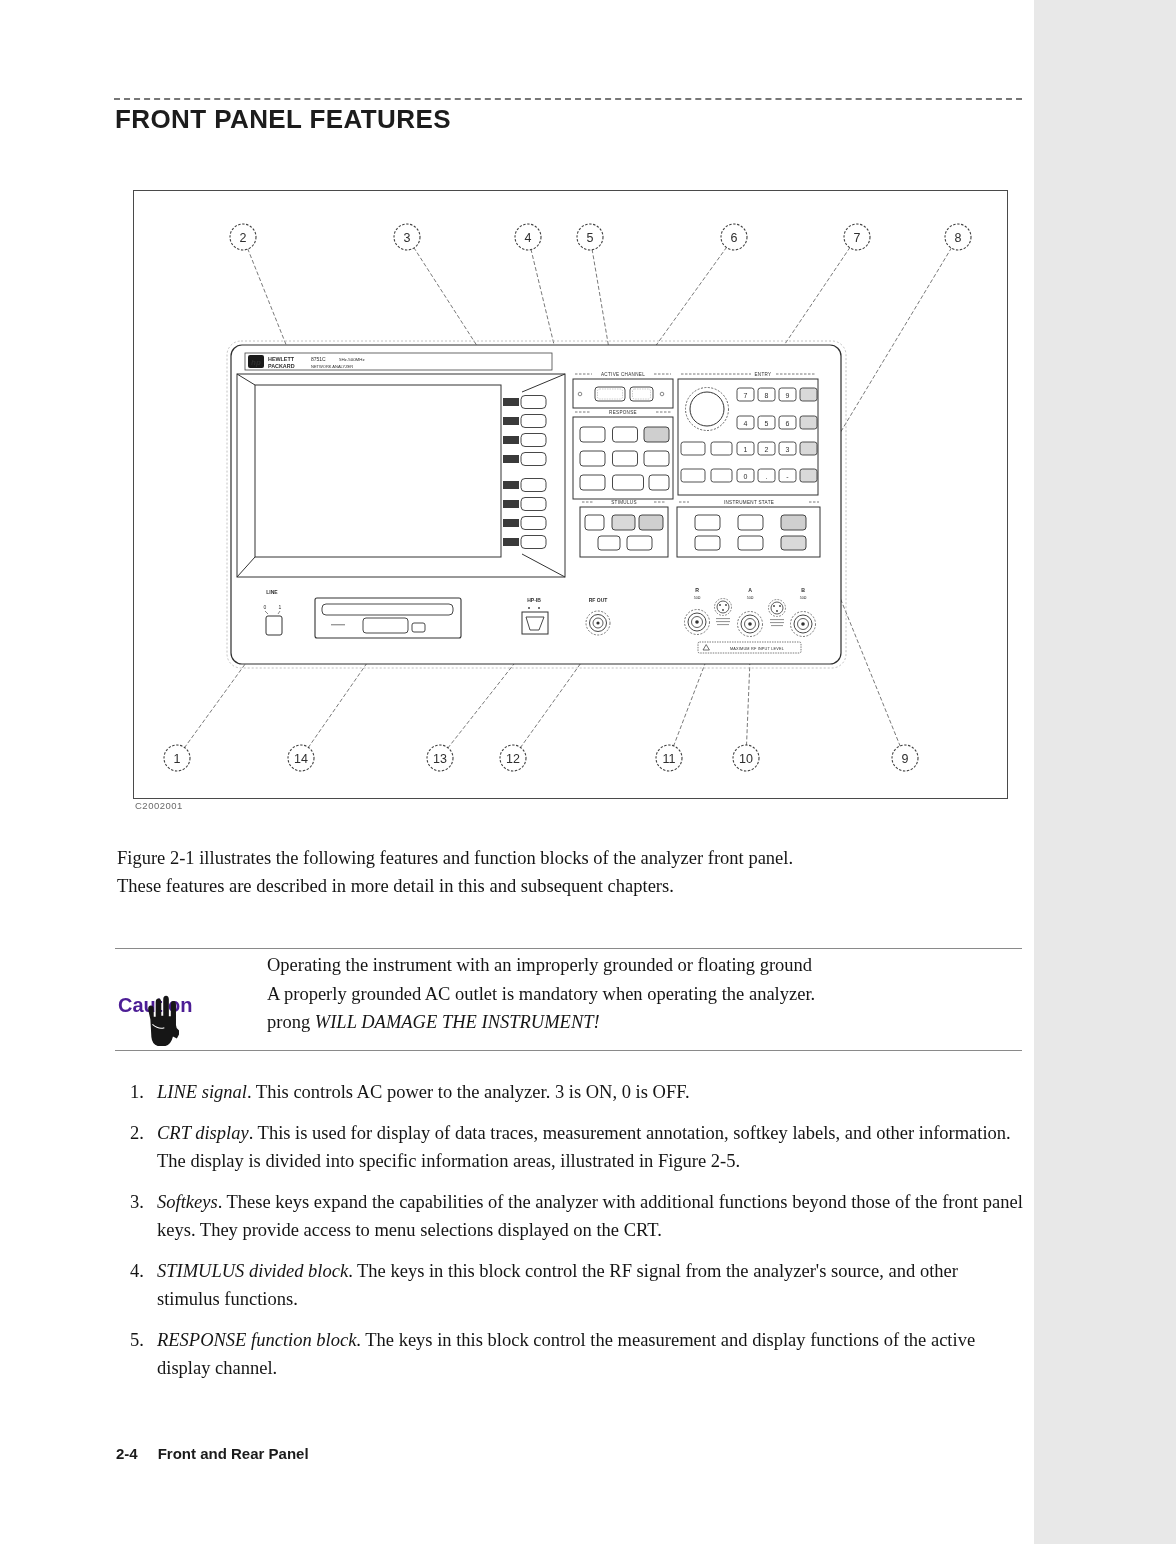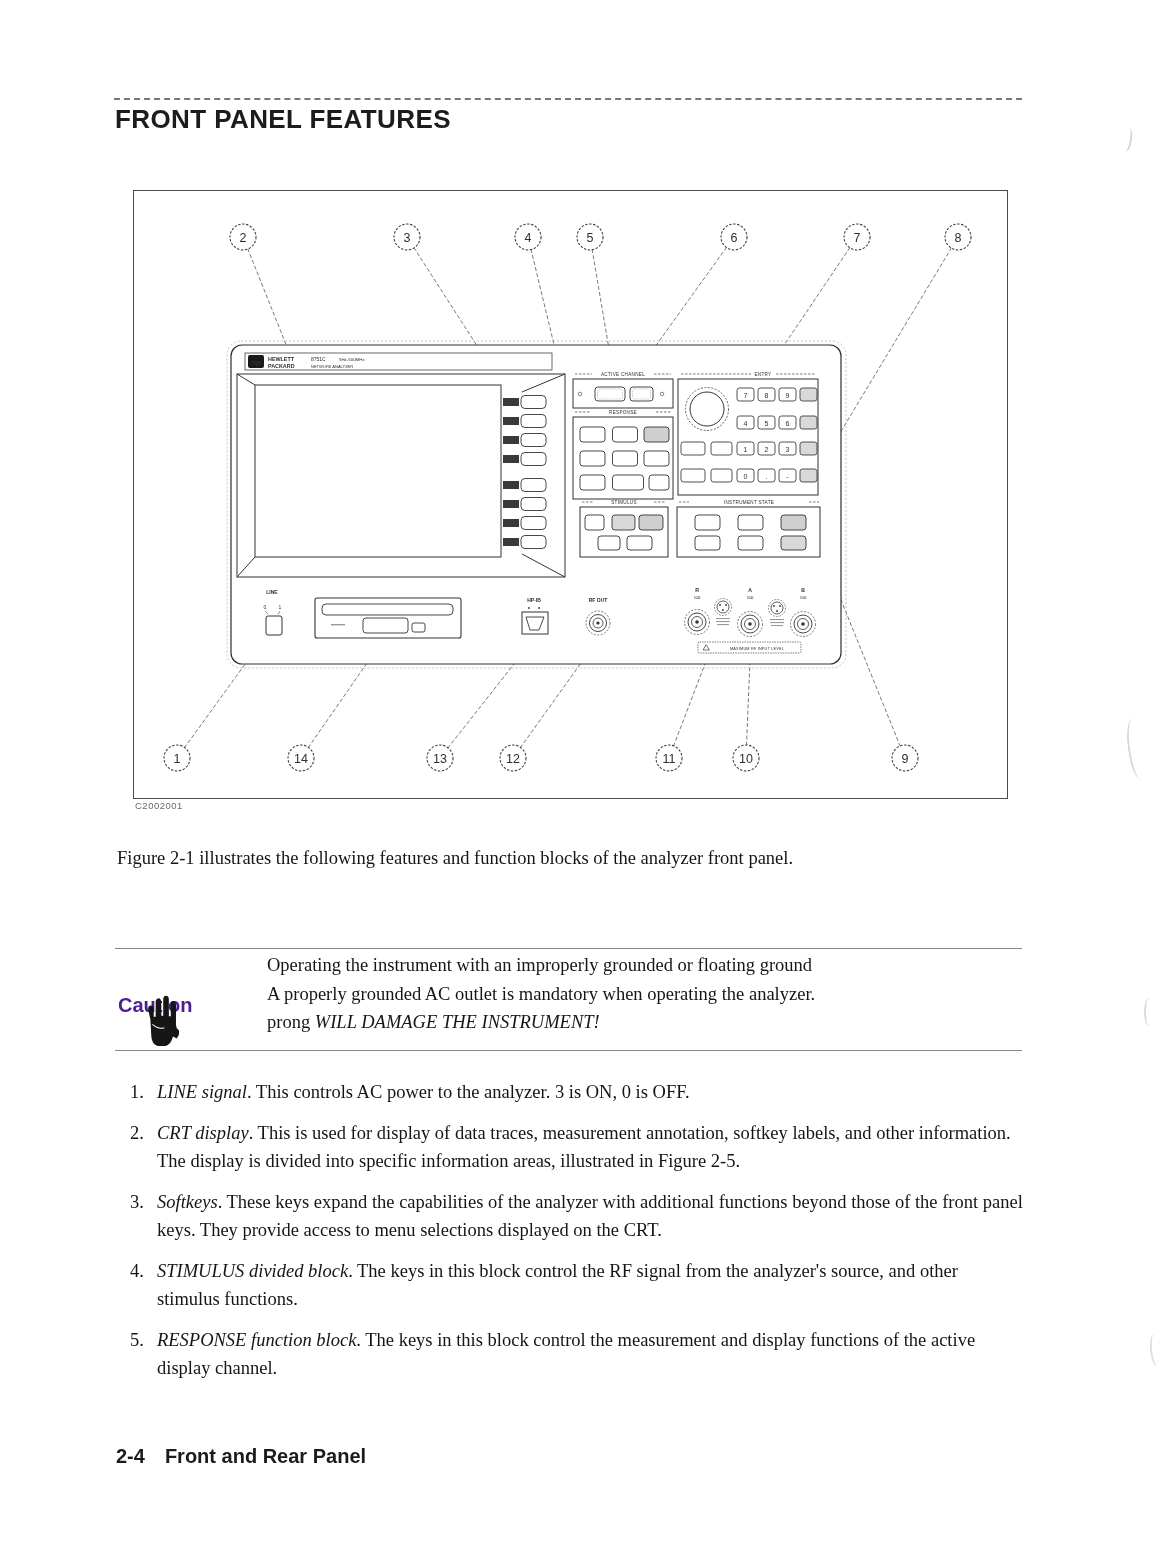--- a/index.html
+++ b/index.html
@@ -1,16 +1,16 @@
 <!DOCTYPE html>
 <html><head>
 <meta charset="utf-8">
 <style>
   html,body{margin:0;padding:0;background:#e8e8e8;}
-  .page{position:relative;width:1176px;height:1544px;background:#ffffff;overflow:hidden;
+  .page{position:relative;width:1034px;height:1544px;background:#ffffff;overflow:hidden;
         font-family:"Liberation Serif",serif;color:#151515;}
   .title-rule{position:absolute;left:114px;top:98px;width:908px;border-top:2px dashed #4a4a4a;opacity:.75;}
   .page-title{position:absolute;left:115px;top:104px;margin:0;font-family:"Liberation Sans",sans-serif;
         font-weight:bold;font-size:26px;letter-spacing:.4px;color:#1c1c1c;}
   .figure-box{position:absolute;left:133px;top:190px;width:875px;height:614px;}
   .photo-code{position:absolute;left:2px;top:610px;font-family:"Liberation Sans",sans-serif;
         font-size:9.5px;color:#6a6a6a;letter-spacing:.5px;}
   .figure-caption{position:absolute;left:133px;top:824px;width:875px;text-align:center;
         font-family:"Liberation Sans",sans-serif;font-weight:bold;font-size:17px;color:#1a1a1a;}
   .intro{position:absolute;left:117px;top:844px;width:910px;font-size:18.5px;line-height:28px;}
@@ -20,21 +20,21 @@
   .caution-label{position:absolute;left:118px;top:994px;font-family:"Liberation Sans",sans-serif;
         font-weight:bold;font-size:20px;color:#4c1d95;}
   .caution-hand{position:absolute;left:141px;top:992px;width:38px;height:54px;}
   .caution-text{position:absolute;left:267px;top:951px;width:760px;font-size:18.5px;line-height:28.5px;}
   .caution-text em{}
   .features{position:absolute;left:130px;top:1078px;width:895px;font-size:18.5px;line-height:28px;}
   .feat{position:relative;padding-left:27px;margin-bottom:13px;}
   .feat .num{position:absolute;left:0;top:0;}
   .feat .term{font-style:italic;}
   .footer{position:absolute;left:116px;top:1445px;font-family:"Liberation Sans",sans-serif;
-        font-weight:bold;font-size:20px;color:#1b1b1b;}
+        font-weight:bold;font-size:15px;color:#1b1b1b;}
   .footer .ftext{margin-left:20px;}
   .artifact{position:absolute;border-radius:50%;opacity:.6;}
   .a1{left:1122px;top:128px;width:8px;height:24px;border-right:2px solid #b5b5b5;transform:rotate(10deg);}
   .a2{left:1128px;top:718px;width:16px;height:62px;border-left:2.5px solid #bdbdbd;transform:rotate(-8deg);}
   .a3{left:1144px;top:998px;width:9px;height:28px;border-left:2px solid #c4c4c4;}
   .a4{left:1150px;top:1334px;width:10px;height:32px;border-left:2px solid #c6c6c6;transform:rotate(-6deg);}
   svg text{font-family:"Liberation Sans",sans-serif;fill:#2e2e2e;}
 </style>
 </head>
 <body>
@@ -338,20 +338,21 @@
           <text x="772" y="572.5">9</text>
         </g>
       </g>
     </svg>
     <div class="photo-code">C2002001</div>
   </div>
 
 
   <div class="intro">
     <div>Figure 2-1 illustrates the following features and function blocks of the analyzer front panel.</div>
+    <div>These features are described in more detail in this and subsequent chapters.</div>
   </div>
 
   <div class="rule c-top"></div>
   <div class="caution-label">Caution</div>
   <div class="caution-hand">
     <svg width="38" height="54" viewBox="0 0 34 50">
       <path d="M6,16 q0,-3.5 2.6,-3.5 q2.6,0 2.6,3.5 l0,7 l1.8,0 l0,-13.5 q0,-3.5 2.6,-3.5 q2.6,0 2.6,3.5 l0,12.5 l1.8,0 l0,-15 q0,-3.5 2.6,-3.5 q2.6,0 2.6,3.5 l0,15.5 l1.8,0 l0,-11 q0,-3.2 2.4,-3.2 q2.4,0 2.4,3.2 l0,19 q0,3 2.4,4.8 l1.8,1.4 l-3.4,6.4 l-3.6,-2 q-2.2,9.4 -10.4,9.4 q-8.8,0 -9.6,-8.8 l-0.9,-16.2 z" fill="#161616"></path>
       <path d="M10,30 q6,5 11,3" stroke="#ffffff" stroke-width="1" fill="none"></path>
     </svg>
   </div>

